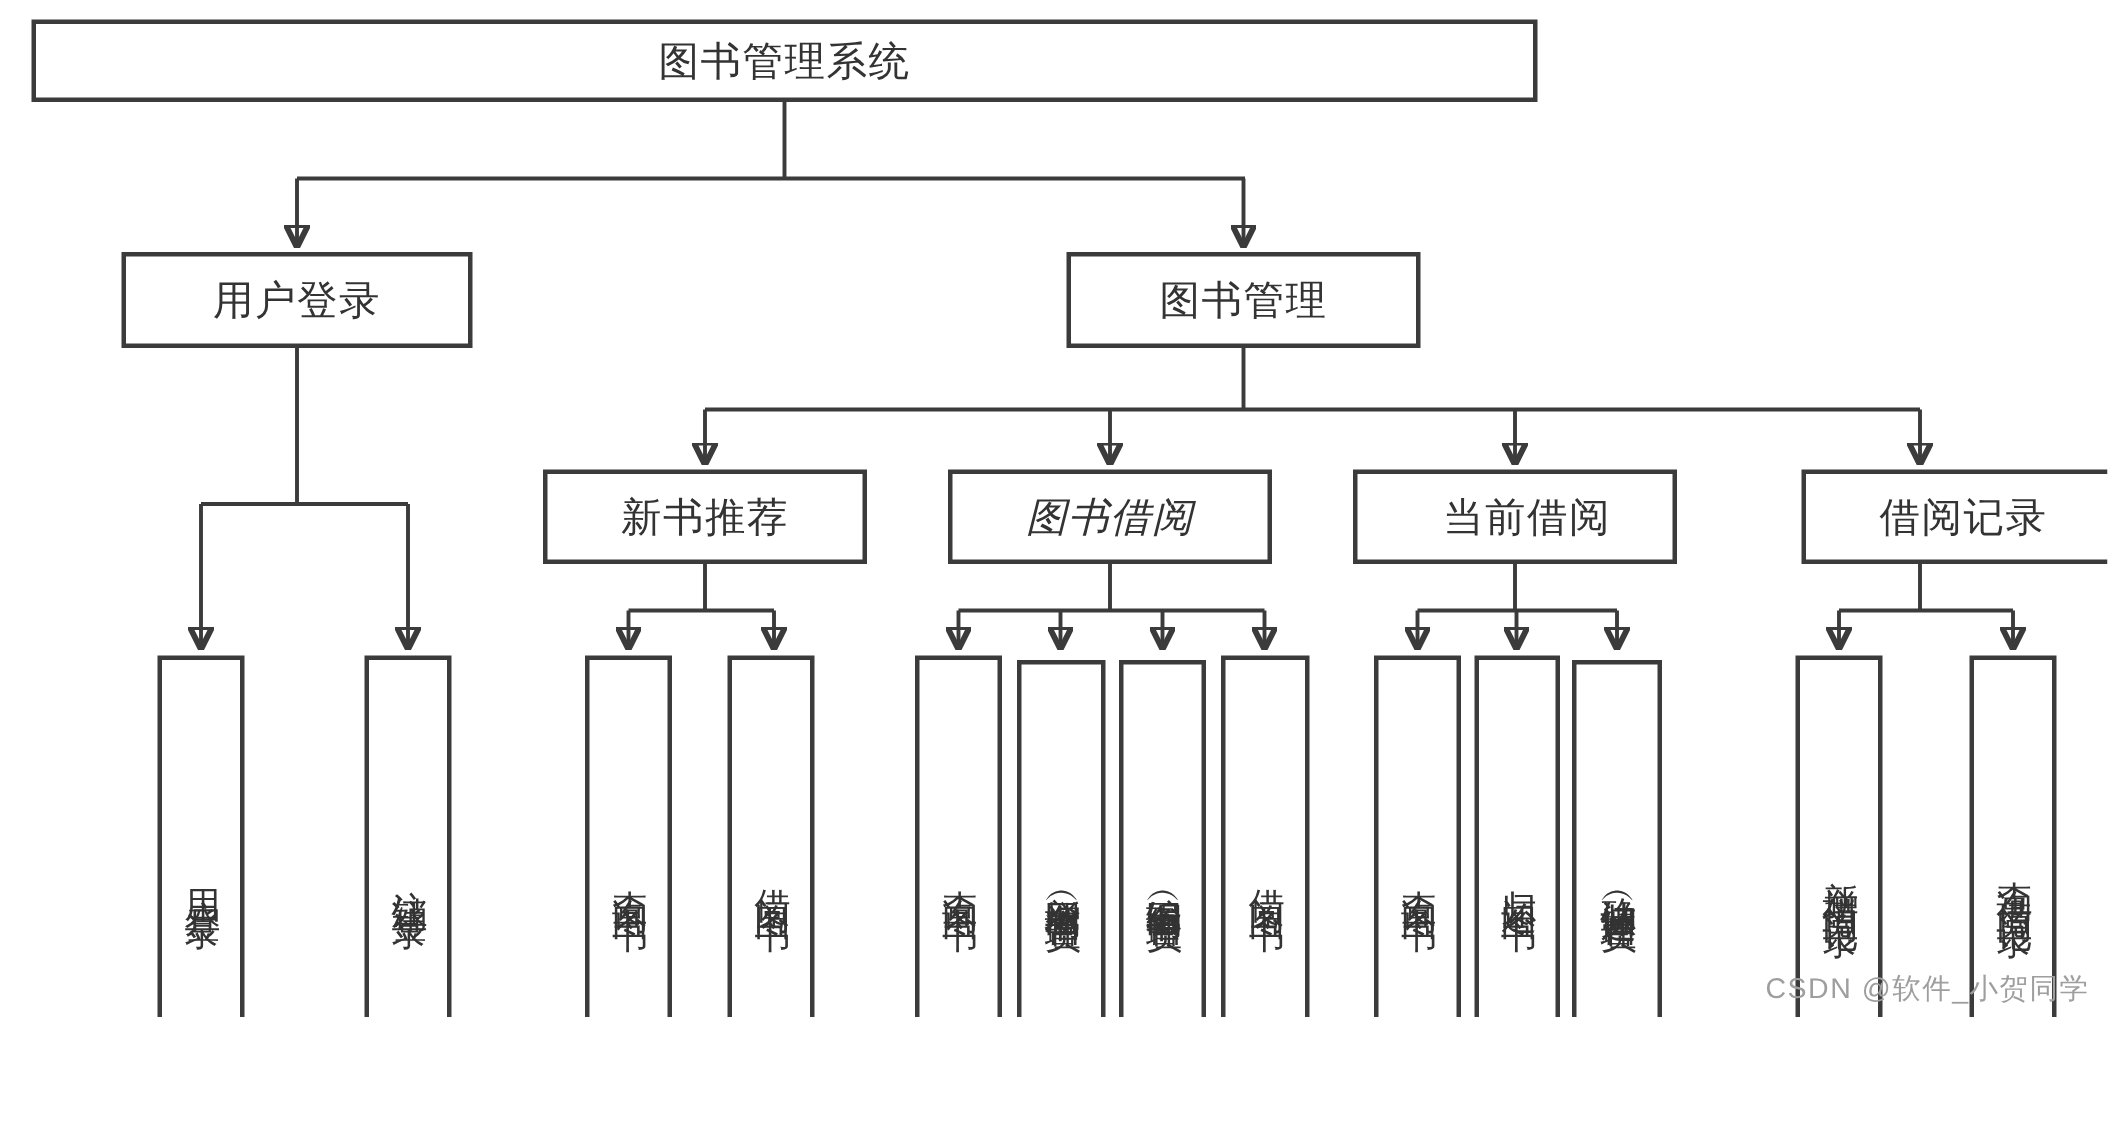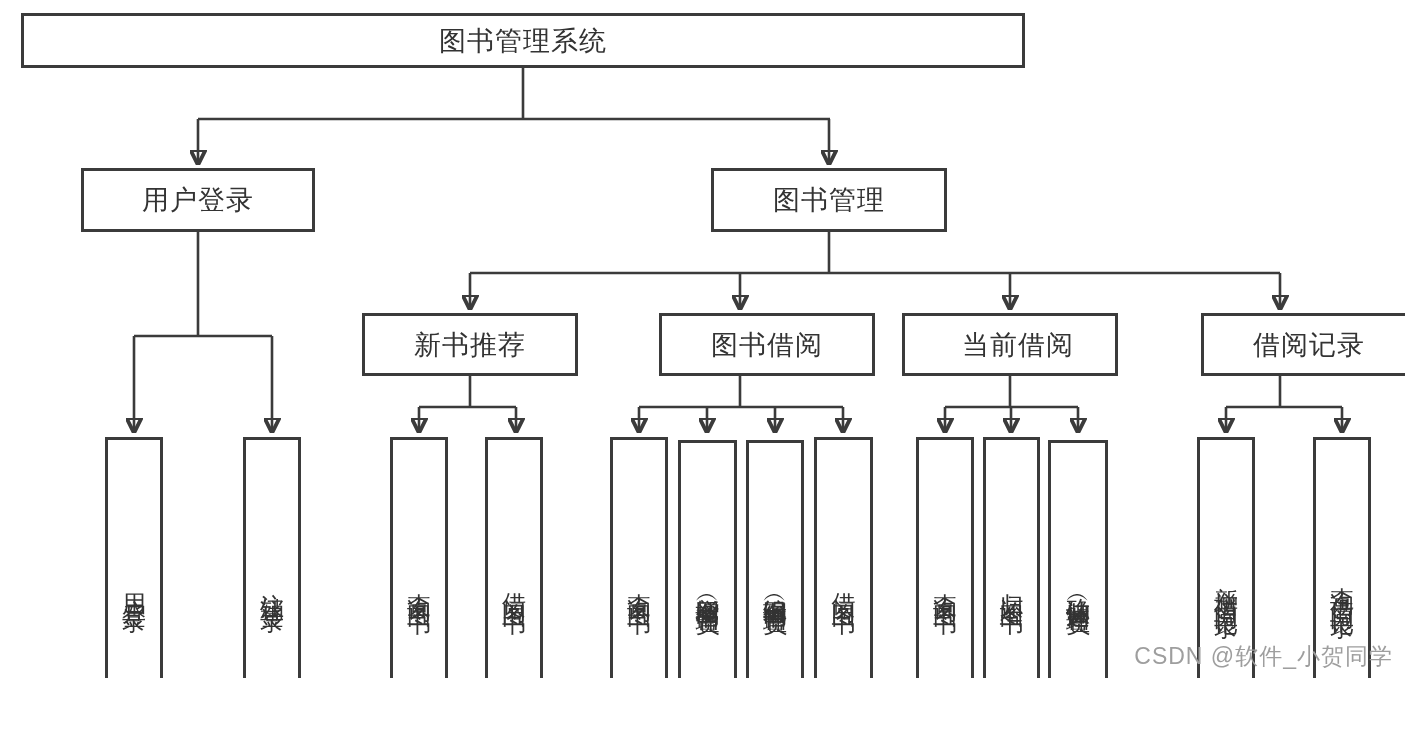--- a/index.html
+++ b/index.html
@@ -34,21 +34,21 @@
     text-orientation:mixed;
     letter-spacing:6px;
     line-height:1;
     white-space:nowrap;
   }
   .vtext.tight{letter-spacing:2px;}
   .lbl{display:inline-block;}
   .watermark{
     position:absolute;
     right:12px;bottom:6px;
-    font-size:23px;
+    font-size:19px;
     color:var(--wm);
     z-index:2;
     letter-spacing:1px;
   }
 </style>
 </head>
 <body>
 
 <div class="stage">
 
@@ -95,21 +95,21 @@
   <div class="node h" style="left:81px;top:168px;width:234px;height:64px;">
     <span class="lbl">用户登录</span>
   </div>
   <div class="node h" style="left:362px;top:313px;width:216px;height:63px;">
     <span class="lbl">新书推荐</span>
   </div>
 
   <div class="node h" style="left:711px;top:168px;width:236px;height:64px;">
     <span class="lbl">图书管理</span>
   </div>
-  <div class="node h" style="left:659px;top:313px;width:216px;height:63px;">
+  <div class="node h" style="left:632px;top:313px;width:216px;height:63px;font-style:italic;">
     <span class="lbl">图书借阅</span>
   </div>
   <div class="node h" style="left:902px;top:313px;width:216px;height:63px;padding-left:16px;">
     <span class="lbl">当前借阅</span>
   </div>
   <div class="node h" style="left:1172px;top:313px;width:216px;height:63px;margin-left:29px;">
     <span class="lbl">借阅记录</span>
   </div>
 
   <div class="node v" style="left:105px;top:437px;width:58px;height:298px;">

